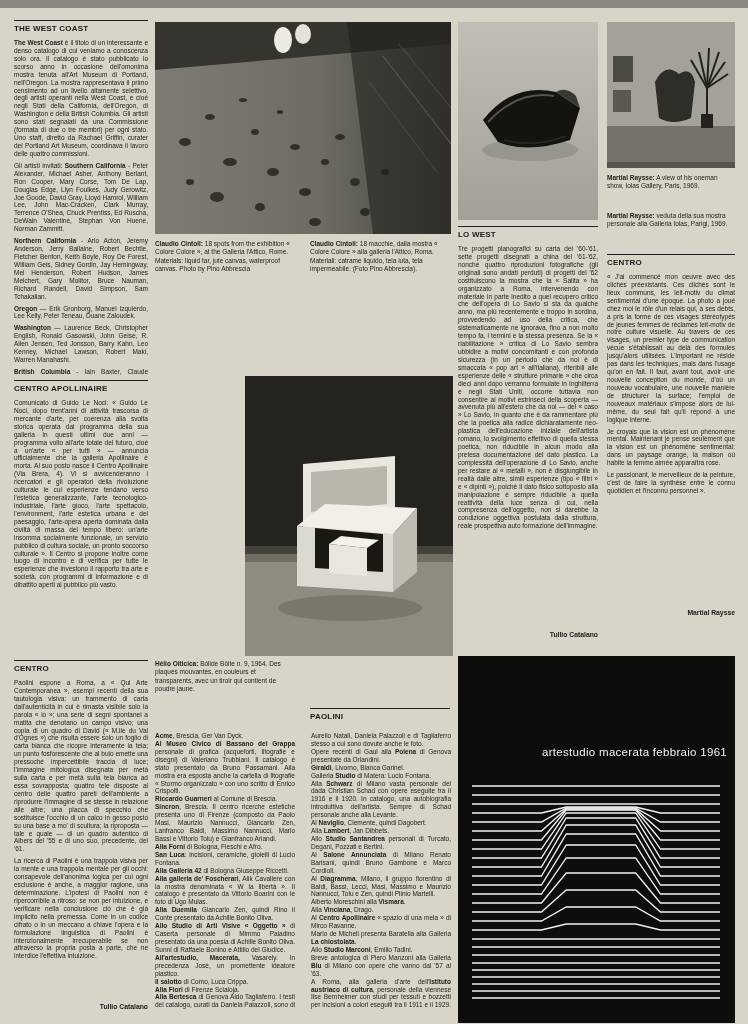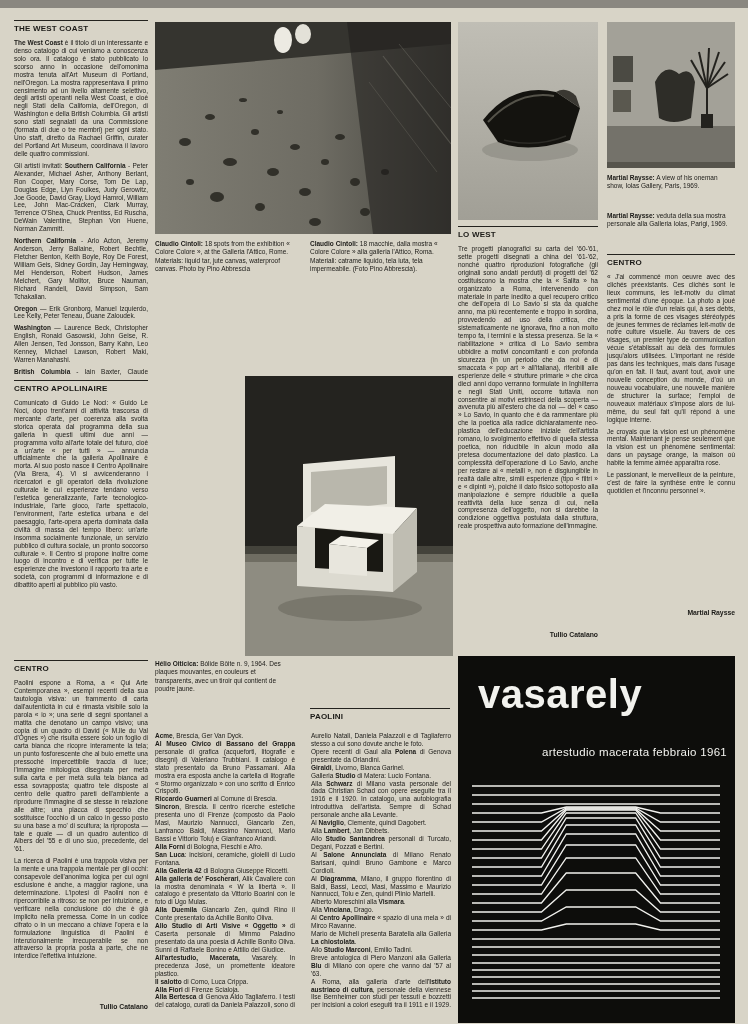--- a/index.html
+++ b/index.html
@@ -251,21 +251,20 @@
 
           <p class="body">Paolini espone a Roma, a « Qui Arte Contemporanea », esempi recenti della sua tautologia visiva: un frammento di carta dall'autenticità in cui è rimasta visibile solo la parola « io »; una serie di segni spontanei a matita che denotano un campo visivo; una copia di un quadro di David (« M.lle du Val d'Ognes ») che risulta essere solo un foglio di carta bianca che ricopre interamente la tela; un punto fosforescente che al buio emette una pressoché impercettibile traccia di luce; l'immagine mitologica disegnata per metà sulla carta e per metà sulla tela bianca ad essa sovrapposta; quattro tele disposte al centro delle quattro pareti dell'ambiente a riprodurre l'immagine di se stesse in relazione alle altre; una placca di specchio che sostituisce l'occhio di un calco in gesso posto su una base a mo' di scultura; la riproposta — tale e quale — di un quadro autentico di Albers del '55 e di uno suo, precedente, del '61.</p>
 
           <p class="body">La ricerca di Paolini è una trappola visiva per la mente e una trappola mentale per gli occhi: consapevole dell'anonima logica per cui ogni esclusione è anche, a maggior ragione, una determinazione. L'ipotesi di Paolini non è ripercorribile a ritroso: se non per intuizione, e verificare nella conclusione ciò che è già implicito nella premessa. Come in un codice cifrato o in un meccano a chiave l'opera e la formulazione linguistica di Paolini è intenzionalmente irrecuperabile se non attraverso la propria posta a parte, che ne interdice l'effettiva intuizione.</p>
         </div>
     </div>
     <p class="sig">Tullio Catalano</p>
   </section>
 
   <div class="abs ad" style="left:458px;top:648px;width:277px;height:367px;">
-    <div class="ad-title">vasarely</div>
     <div class="ad-sub">artestudio macerata febbraio 1961</div>
     <svg class="ad-art" viewBox="0 0 250 230" preserveAspectRatio="none">
       <path d="M0 10 H250"></path>
         <path d="M0 19 H250"></path>
         <path d="M0 28 H250"></path>
       <path d="M0 37 H70 L95 31 H165 L190 37 H250"></path>
       <path d="M0 46 H70 L95 32 H165 L190 46 H250"></path>
       <path d="M0 55 H70 L95 33 H165 L190 55 H250"></path>
       <path d="M0 64 H70 L95 34 H165 L190 64 H250"></path>
       <path d="M0 73 H70 L95 37 H165 L190 73 H250"></path>

